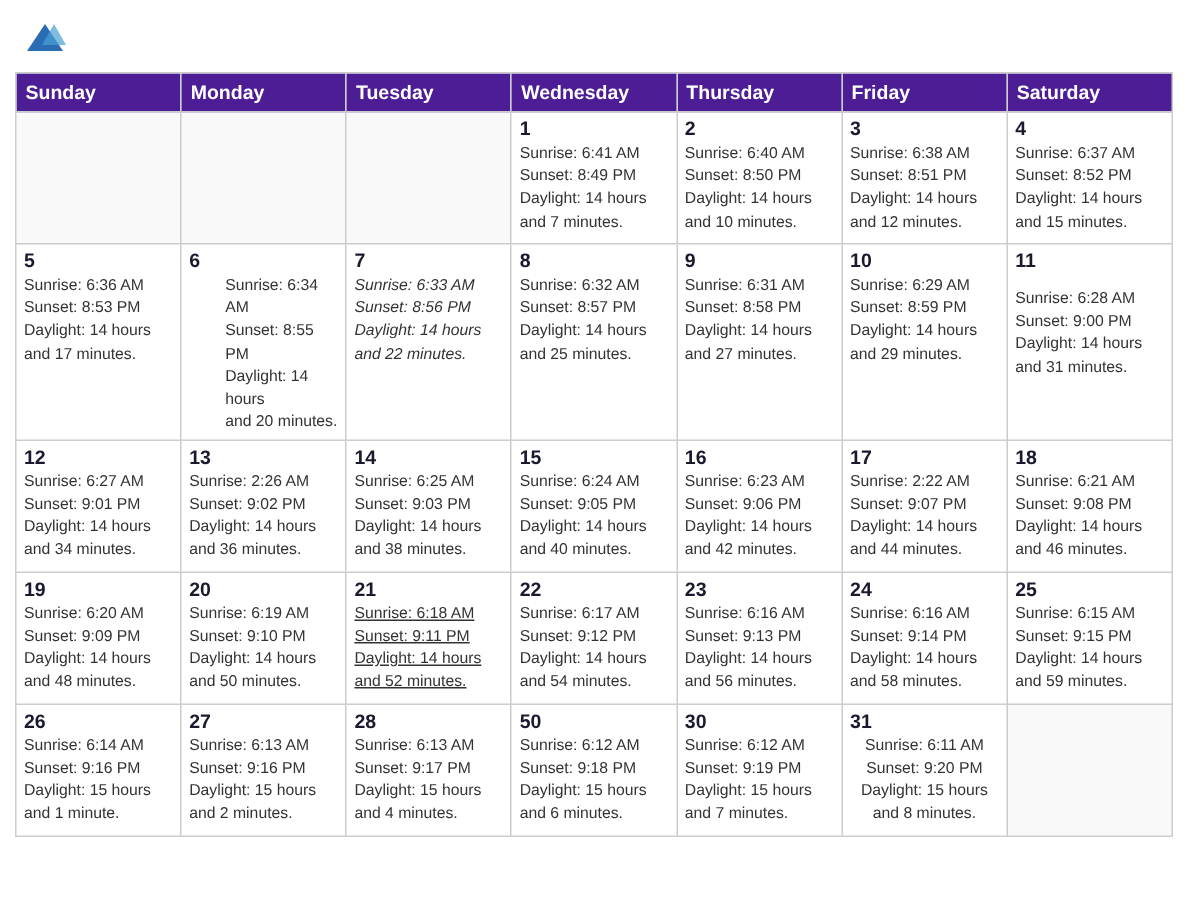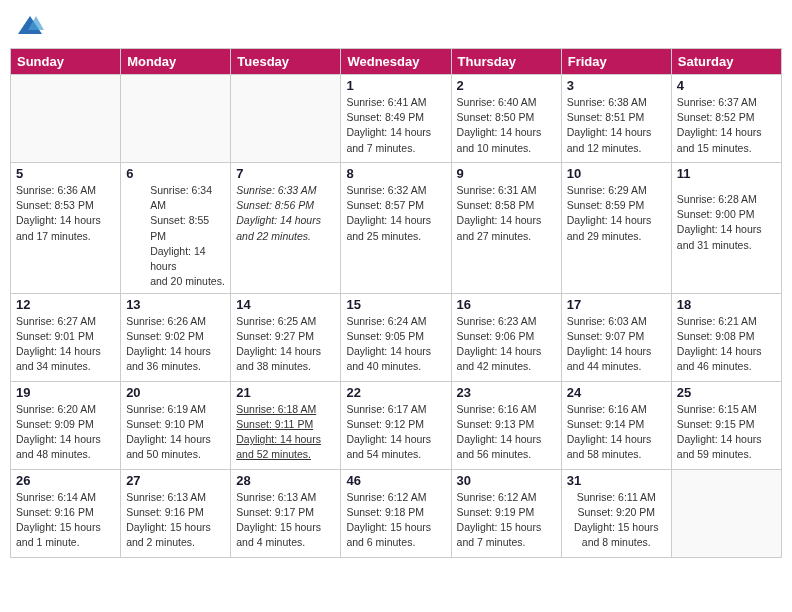--- a/index.html
+++ b/index.html
@@ -49,21 +49,21 @@
     .title-location {
       font-size: 16px;
       color: #1a1a2e;
     }
     .calendar {
       width: 100%;
       border-collapse: collapse;
       table-layout: fixed;
     }
     .calendar th {
-      background-color: #be185d;
+      background-color: #4c1d95;
       color: white;
       text-align: left;
       padding: 5px 6px;
       font-size: 13px;
       border: 1px solid #ccc;
     }
     .calendar td {
       border: 1px solid #ccc;
       vertical-align: top;
       padding: 3px 5px;
@@ -211,49 +211,49 @@
       <tr>
         <td>
           <span class="day-number">12</span>
           <div class="day-info" style="white-space: pre-line;">Sunrise: 6:27 AM
 Sunset: 9:01 PM
 Daylight: 14 hours
 and 34 minutes.</div>
         </td>
         <td>
           <span class="day-number">13</span>
-          <div class="day-info" style="white-space: pre-line;">Sunrise: 6:26 AM
+          <div class="day-info" style="white-space: pre-line;">Sunrise: 2:26 AM
 Sunset: 9:02 PM
 Daylight: 14 hours
 and 36 minutes.</div>
         </td>
         <td>
           <span class="day-number">14</span>
           <div class="day-info" style="white-space: pre-line;">Sunrise: 6:25 AM
-Sunset: 9:27 PM
+Sunset: 9:03 PM
 Daylight: 14 hours
 and 38 minutes.</div>
         </td>
         <td>
           <span class="day-number">15</span>
           <div class="day-info" style="white-space: pre-line;">Sunrise: 6:24 AM
 Sunset: 9:05 PM
 Daylight: 14 hours
 and 40 minutes.</div>
         </td>
         <td>
           <span class="day-number">16</span>
           <div class="day-info" style="white-space: pre-line;">Sunrise: 6:23 AM
 Sunset: 9:06 PM
 Daylight: 14 hours
 and 42 minutes.</div>
         </td>
         <td>
           <span class="day-number">17</span>
-          <div class="day-info" style="white-space: pre-line;">Sunrise: 6:03 AM
+          <div class="day-info" style="white-space: pre-line;">Sunrise: 2:22 AM
 Sunset: 9:07 PM
 Daylight: 14 hours
 and 44 minutes.</div>
         </td>
         <td>
           <span class="day-number">18</span>
           <div class="day-info" style="white-space: pre-line;">Sunrise: 6:21 AM
 Sunset: 9:08 PM
 Daylight: 14 hours
 and 46 minutes.</div>
@@ -326,21 +326,21 @@
 and 2 minutes.</div>
         </td>
         <td>
           <span class="day-number">28</span>
           <div class="day-info" style="white-space: pre-line;">Sunrise: 6:13 AM
 Sunset: 9:17 PM
 Daylight: 15 hours
 and 4 minutes.</div>
         </td>
         <td>
-          <span class="day-number">46</span>
+          <span class="day-number">50</span>
           <div class="day-info" style="white-space: pre-line;">Sunrise: 6:12 AM
 Sunset: 9:18 PM
 Daylight: 15 hours
 and 6 minutes.</div>
         </td>
         <td>
           <span class="day-number">30</span>
           <div class="day-info" style="white-space: pre-line;">Sunrise: 6:12 AM
 Sunset: 9:19 PM
 Daylight: 15 hours

